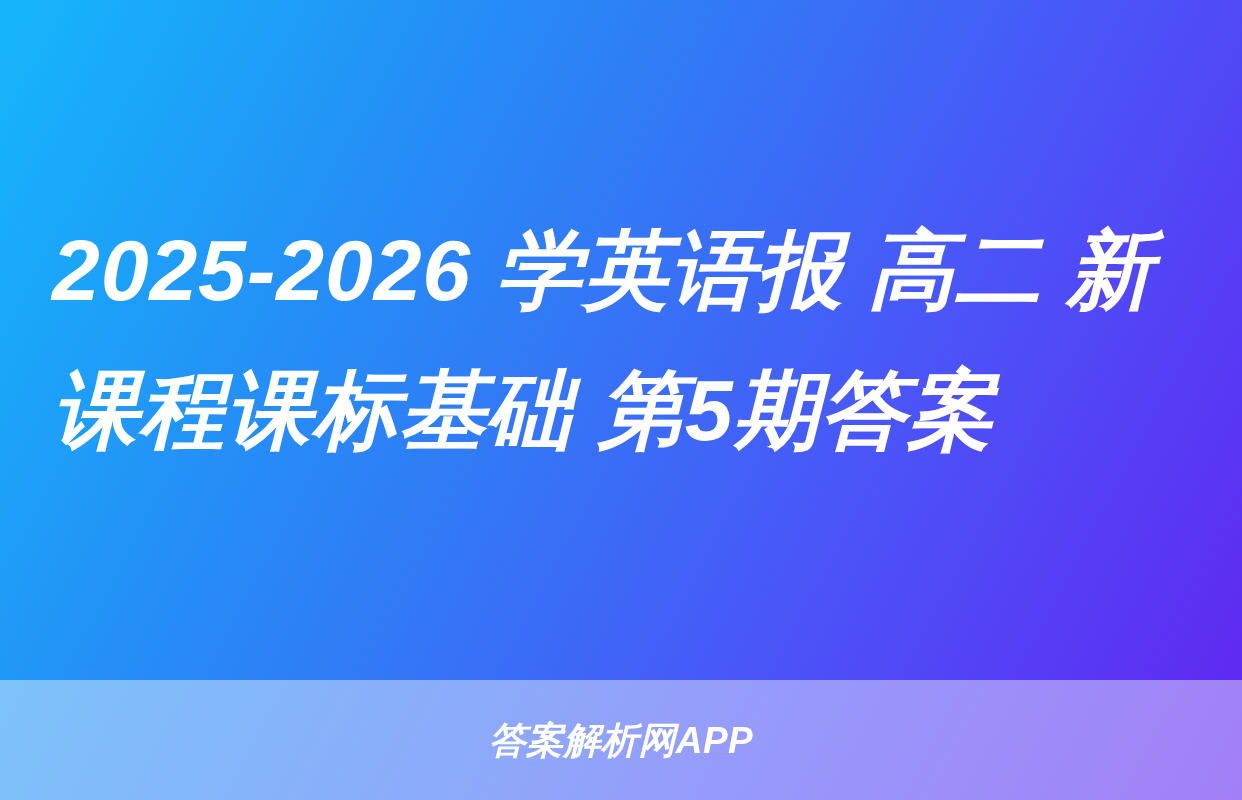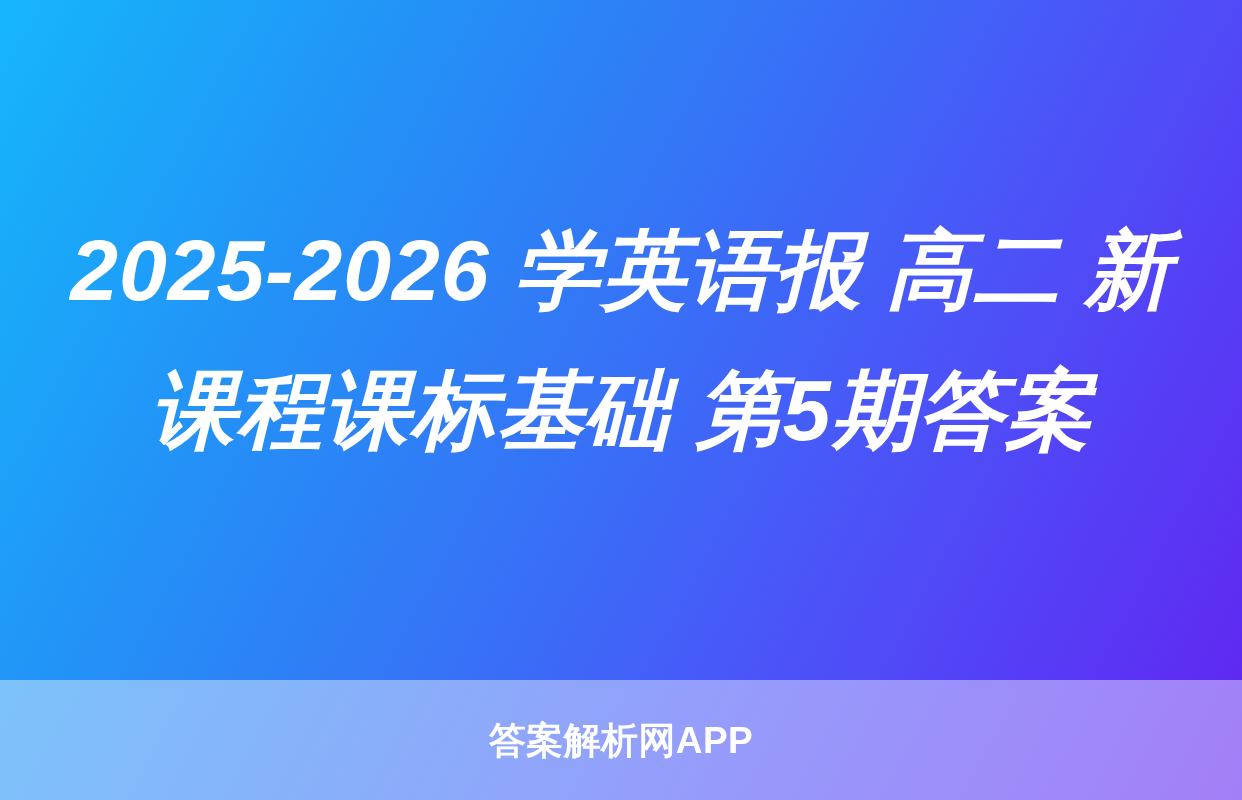--- a/index.html
+++ b/index.html
@@ -49,21 +49,21 @@
     display: flex;
     align-items: center;
     justify-content: center;
     box-sizing: border-box;
     padding: 0 52px;
   }
 
   .cover-title {
     margin: 0;
     width: 100%;
-    text-align: center;
+    text-align: left;
     color: #ffffff;
     font-family: "Liberation Sans", "DejaVu Sans", sans-serif;
     font-size: 86px;
     font-weight: 700;
     font-style: italic;
     line-height: 140px;
     letter-spacing: 0.01em;
     word-break: break-word;
     text-rendering: optimizeLegibility;
   }
@@ -80,20 +80,21 @@
     align-items: center;
     justify-content: center;
     box-sizing: border-box;
   }
 
   .watermark-text {
     color: #ffffff;
     font-family: "Liberation Sans", "DejaVu Sans", sans-serif;
     font-size: 37px;
     font-weight: 700;
+    font-style: italic;
     letter-spacing: 0.01em;
     line-height: 1;
     white-space: nowrap;
   }
 </style>
 </head>
 <body>
 
 <div class="cover-card">
 

